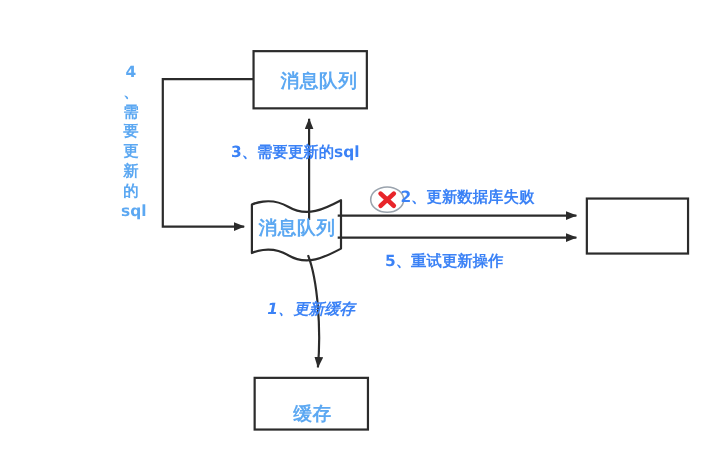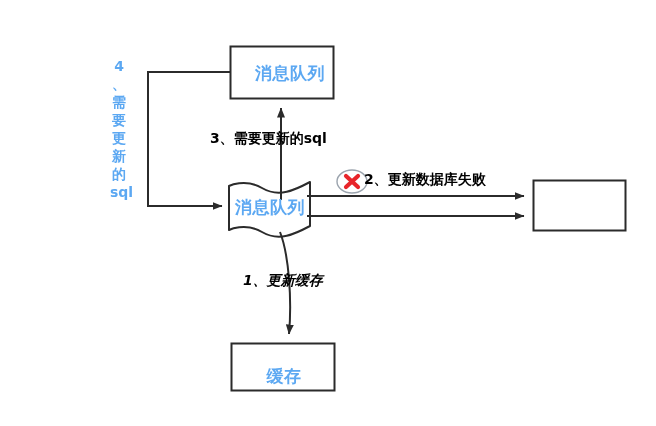--- a/index.html
+++ b/index.html
@@ -27,21 +27,21 @@
     color: #5CA8F2;
     font-weight: bold;
     font-size: 17px;
     letter-spacing: 0.5px;
     white-space: nowrap;
     text-align: center;
     user-select: none;
   }
   .edge-label {
     position: absolute;
-    color: #000000;
+    color: #3b82f6;
     font-weight: bold;
     font-size: 14px;
     white-space: nowrap;
     user-select: none;
   }
   .edge-label-vertical {
     position: absolute;
     color: #5CA8F2;
     font-weight: bold;
     font-size: 14px;
@@ -103,20 +103,21 @@
 
 
   <div class="node-label" style="left:232px; top:365px; width:104px;">缓存</div>
 
   <div class="edge-label" style="left:243px; top:272px;font-style:italic;">1、更新缓存</div>
 
   <div class="edge-label" style="left:364px; top:171px;text-align:center;">2、更新数据库失败</div>
 
   <div class="edge-label" style="left:210px; top:130px;">3、需要更新的sql</div>
 
+  <div class="edge-label" style="left:350px; top:229px;">5、重试更新操作</div>
 
   <div class="edge-label-vertical" style="left:110px; top:57px;">
     <span class="vchar">4</span>
     <span class="vchar">、</span>
     <span class="vchar">需</span>
     <span class="vchar">要</span>
     <span class="vchar">更</span>
     <span class="vchar">新</span>
     <span class="vchar">的</span>
     <span class="vchar">sql</span>

